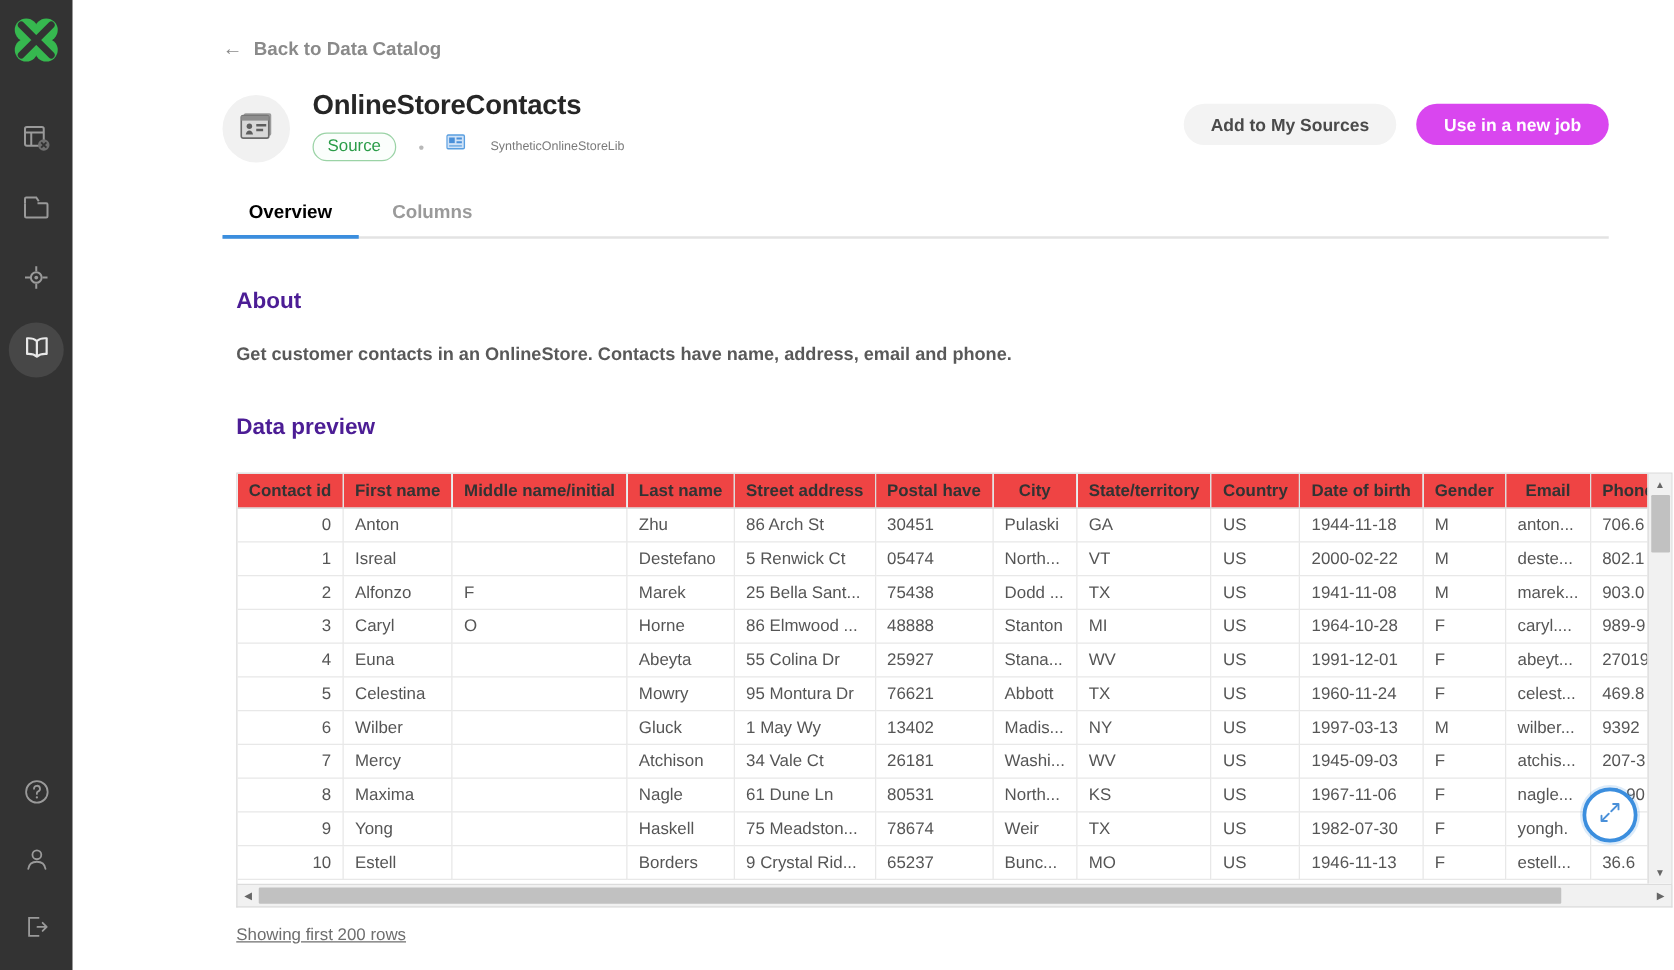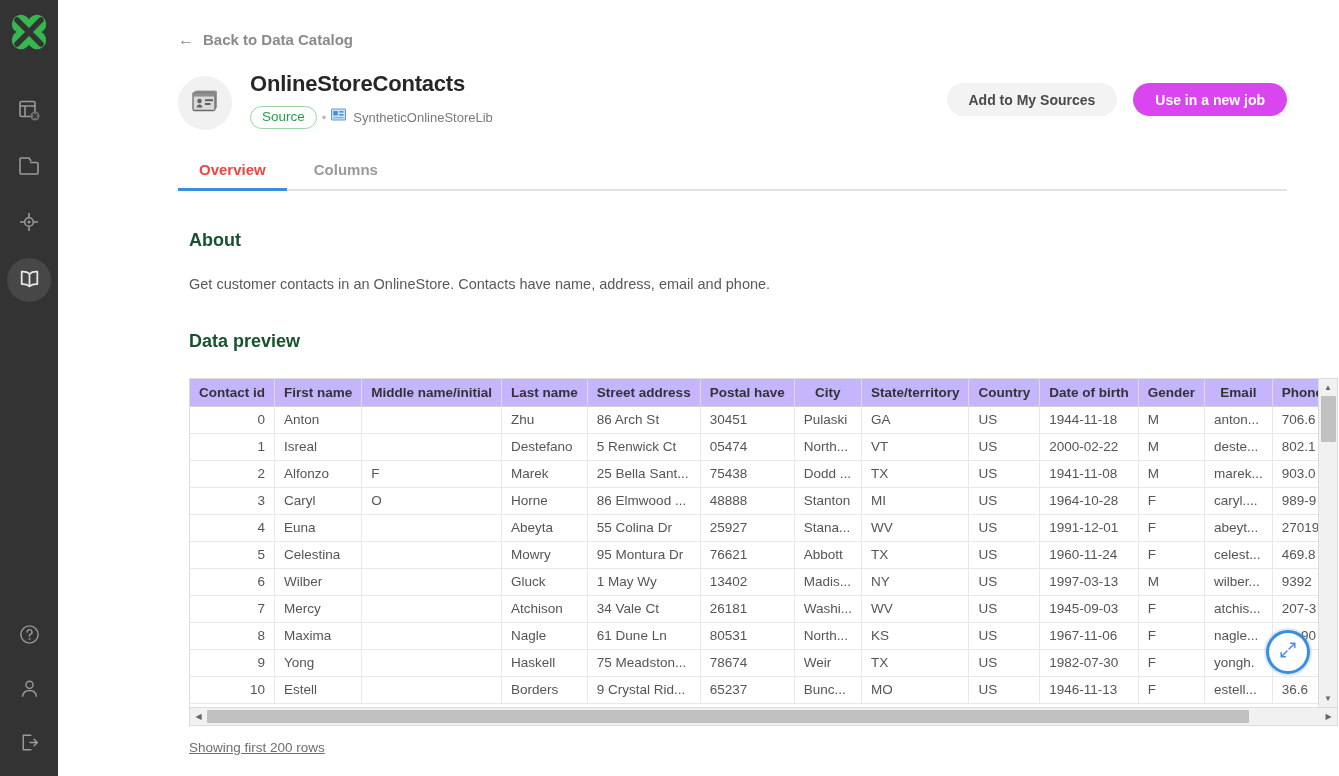--- a/index.html
+++ b/index.html
@@ -63,34 +63,34 @@
     background: #f1f1f1;
     display: flex; align-items: center; justify-content: center;
     flex: 0 0 54px; margin-top: 11px;
   }
   .ds-titles { margin-left: 18px; padding-top: 6px; }
   .ds-title {
     font-size: 22px; font-weight: bold; color: #262626;
     letter-spacing: -0.2px;
   }
   .ds-sub {
-    display: flex; align-items: center; gap: 5px;
+    display: flex; align-items: center; gap: 18px;
     margin-top: 9px;
   }
   .badge-source {
     border: 1px solid #9bd3a6;
     color: #2a9c48;
     border-radius: 13px;
     font-size: 13.5px;
     padding: 3px 11px 4px;
     background: #fbfefc;
     line-height: 1;
   }
   .dot-sep { color: #b8b8b8; font-size: 13px; }
-  .lib-name { color: #7a7a7a; font-size: 13px; }
+  .lib-name { color: #7a7a7a; font-size: 10px; }
 
   .head-actions {
     margin-left: auto; display: flex; gap: 16px; padding-top: 18px; align-items: flex-end;
   }
   .btn {
     border: none; cursor: pointer;
     font-family: "Liberation Sans", sans-serif;
     font-size: 14px; font-weight: bold;
     border-radius: 18px;
     padding: 0 22px; height: 33px;
@@ -105,34 +105,35 @@
     border-bottom: 2px solid #e3e3e3;
     display: flex; gap: 6px;
     position: relative;
   }
   .tab {
     font-size: 15px; font-weight: bold;
     padding: 8px 21px 11px;
     color: #9a9a9a; cursor: pointer;
     position: relative;
   }
-  .tab.active { color: #ef4444; }
+  .tab.active { color: #000000; }
   .tab.active::after {
     content: ""; position: absolute;
     left: 0; right: 0; bottom: -2px; height: 3px;
     background: #3b8ede;
   }
 
   .section-title {
-    font-size: 18px; font-weight: bold; color: #14532d;
+    font-size: 18px; font-weight: bold; color: #4c1d95;
     margin: 39px 0 0 131px;
   }
   .section-body {
     font-size: 14.5px; color: #595959;
     margin: 25px 0 0 131px;
+    font-weight: bold;
   }
   .section-title.preview { }
 
   
   .table-outer {
     margin: 26px 0 0 131px;
     width: 1149px;
     position: relative;
   }
   .table-scrollbox {
@@ -145,21 +146,21 @@
   .table-clip {
     width: 1128px; height: 328px; overflow: hidden;
   }
   table.preview {
     border-collapse: collapse;
     table-layout: fixed;
     font-size: 13.5px;
     color: #4a4a4a;
   }
   table.preview th {
-    background: #c4b5fd;
+    background: #ef4444;
     font-weight: bold; color: #333;
     font-size: 13.5px;
     height: 27px;
     border-right: 1px solid #dcdcdc;
     border-bottom: 1px solid #d2d2d2;
     padding: 0 9px;
     text-align: center;
     white-space: nowrap;
     overflow: hidden;
   }

